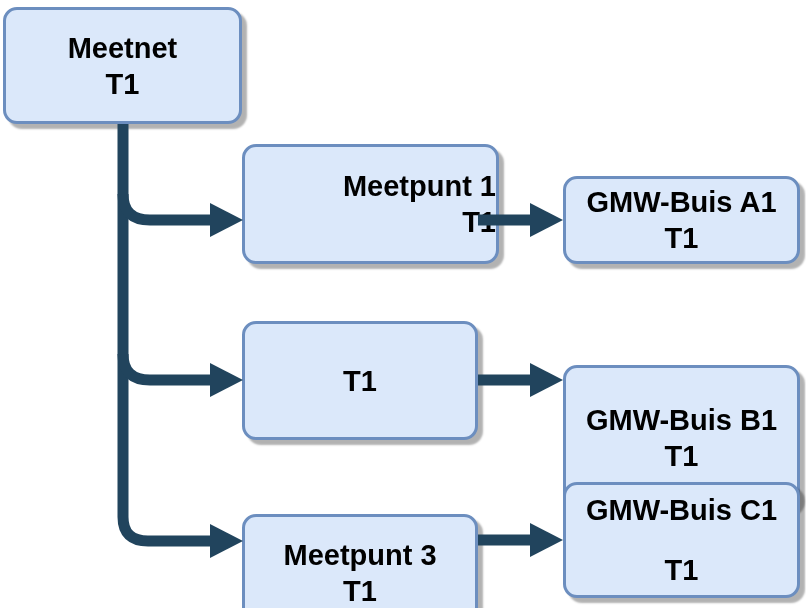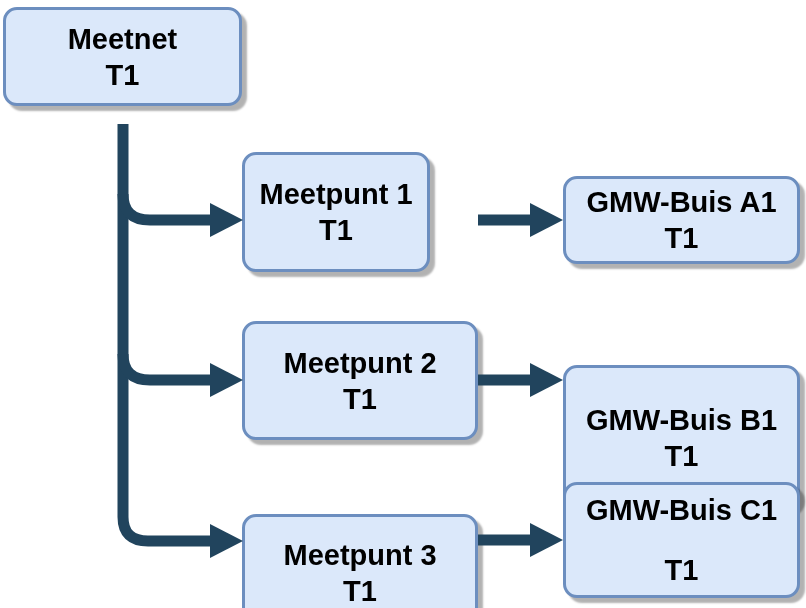--- a/index.html
+++ b/index.html
@@ -55,32 +55,31 @@
   .arrowhead {
     fill: var(--connector);
     stroke: none;
   }
 </style>
 </head>
 <body>
 
 <div class="canvas">
 
-  <div class="node" style="left:3px; top:7px; width:239px; height:99px;">
+  <div class="node" style="left:3px; top:7px; width:239px; height:117px;">
     <span>Meetnet</span>
     <span>T1</span>
   </div>
 
-  <div class="node" style="left:242px; top:152px; width:188px; height:120px;">
+  <div class="node" style="left:242px; top:144px; width:257px; height:120px;align-items:flex-end;">
     <span>Meetpunt 1</span>
     <span>T1</span>
   </div>
 
   <div class="node" style="left:242px; top:321px; width:236px; height:119px;">
-    <span>Meetpunt 2</span>
     <span>T1</span>
   </div>
 
   <div class="node" style="left:242px; top:482px; width:236px; height:117px;margin-top:32px;">
     <span>Meetpunt 3</span>
     <span>T1</span>
   </div>
 
   <div class="node" style="left:563px; top:176px; width:237px; height:88px;">
     <span>GMW-Buis A1</span>

